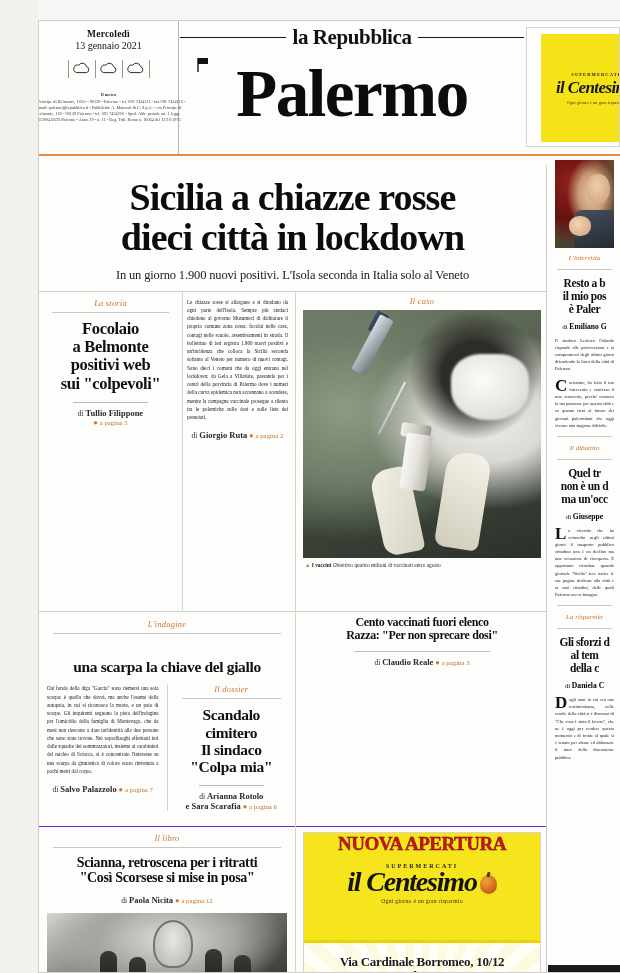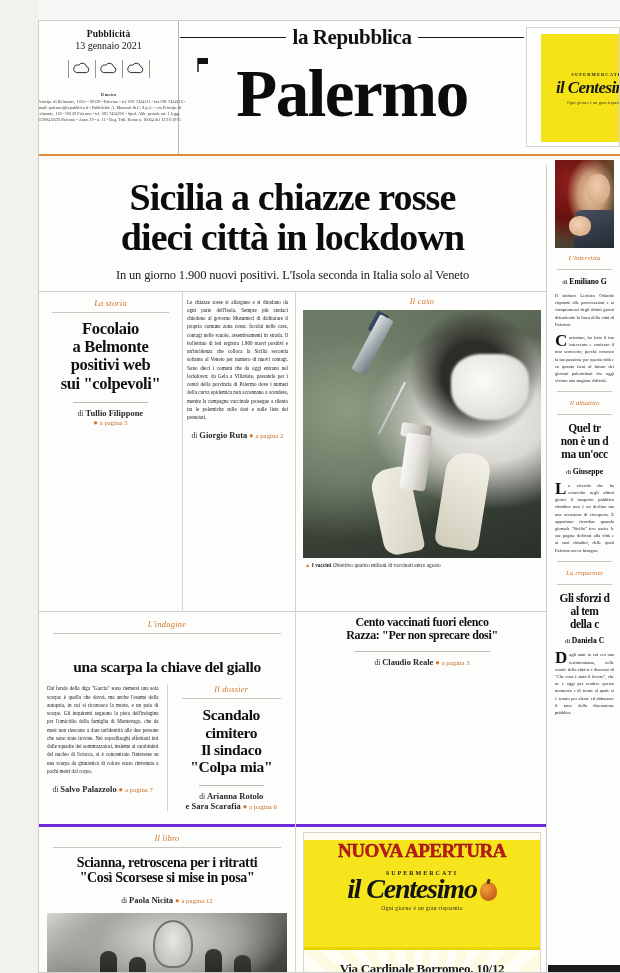--- a/index.html
+++ b/index.html
@@ -327,21 +327,21 @@
   }
   .photo-caption b { color: #1a1a1a; }
   .cap-kick { color: #d4762a; font-weight: bold; }
 
   .lower-head { padding: 5px 4px 0; }
 
   
   .midstrip {
     position: relative;
     height: 215px;
-    border-bottom: 3px solid #6d28d9;
+    border-bottom: 1px solid #6d28d9;
   }
   .m-a {
     position: absolute; left: 0; top: 0;
     width: 257px; height: 215px;
     border-right: 1px solid #d6d3ce;
     padding: 7px 8px;
   }
   .m-b {
     position: absolute; left: 258px; top: 0;
     width: 250px; height: 215px;
@@ -401,21 +401,20 @@
     background: #fffdf2;
   }
   .ad-top {
     height: 110px;
     background: #f6e51c;
     border-bottom: 3px solid #e7d400;
     position: relative;
     text-align: center;
   }
   .ad-nuova {
-    margin-top: 7px;
     font-size: 19px;
     font-weight: bold;
     color: #c3161c;
     letter-spacing: -.5px;
     -webkit-text-stroke: .4px #7a0d10;
   }
   .ad-super {
     margin-top: 8px;
     font-size: 6px; font-weight: bold;
     letter-spacing: 2px; color: #1b1b1b;
@@ -521,21 +520,21 @@
 <body>
 
 <div class="page">
   <div class="left-gutter"></div>
 
   <div class="sheet">
 
     <div class="masthead">
 
       <div class="date-box">
-        <div class="date-day">Pubblicità</div>
+        <div class="date-day">Mercoledì</div>
         <div class="date-full">13 gennaio 2021</div>
 
         <div class="weather-row">
           <div class="wsep"></div>
           <svg class="wicon" viewBox="0 0 24 20">
             <path d="M6 14 h11 a3.4 3.4 0 0 0 0-6.6 a4.6 4.6 0 0 0-8.5-1.6 A3.6 3.6 0 0 0 6 14 z" fill="none" stroke="#2a2a2a" stroke-width="1.1"></path>
           </svg>
           <div class="wsep"></div>
           <svg class="wicon" viewBox="0 0 24 20">
             <path d="M6 14 h11 a3.4 3.4 0 0 0 0-6.6 a4.6 4.6 0 0 0-8.5-1.6 A3.6 3.6 0 0 0 6 14 z" fill="none" stroke="#2a2a2a" stroke-width="1.1"></path>
@@ -746,20 +745,25 @@
 
         <div>
           <div class="rail-photo">
             <div class="rail-suit"></div>
             <div class="rail-face"></div>
             <div class="rail-hand"></div>
           </div>
           <div class="rail-sec">
             <div class="rail-kick">L'intervista</div>
             <div class="rail-rule"></div>
+            <div class="rail-title">
+              <span>Resto a b</span><br>
+              <span>il mio pos</span><br>
+              <span>è Paler</span>
+            </div>
             <div class="rail-by">
               <span>di</span>
               <b>Emiliano G</b>
             </div>
             <div class="rail-body">Il sindaco Leoluca Orlando risponde alle provocazioni e ai compromessi degli ultimi giorni difendendo la linea della città di Palermo.</div>
             <div class="rail-body dropcap">Carissimo, ho letto il tuo intervento e confesso il mio sconcerto, perché conosco la tua passione per questa città e so quanto tieni al futuro dei giovani palermitani che oggi vivono una stagione difficile.</div>
           </div>
         </div>
 
         <div class="rail-rule"></div>

